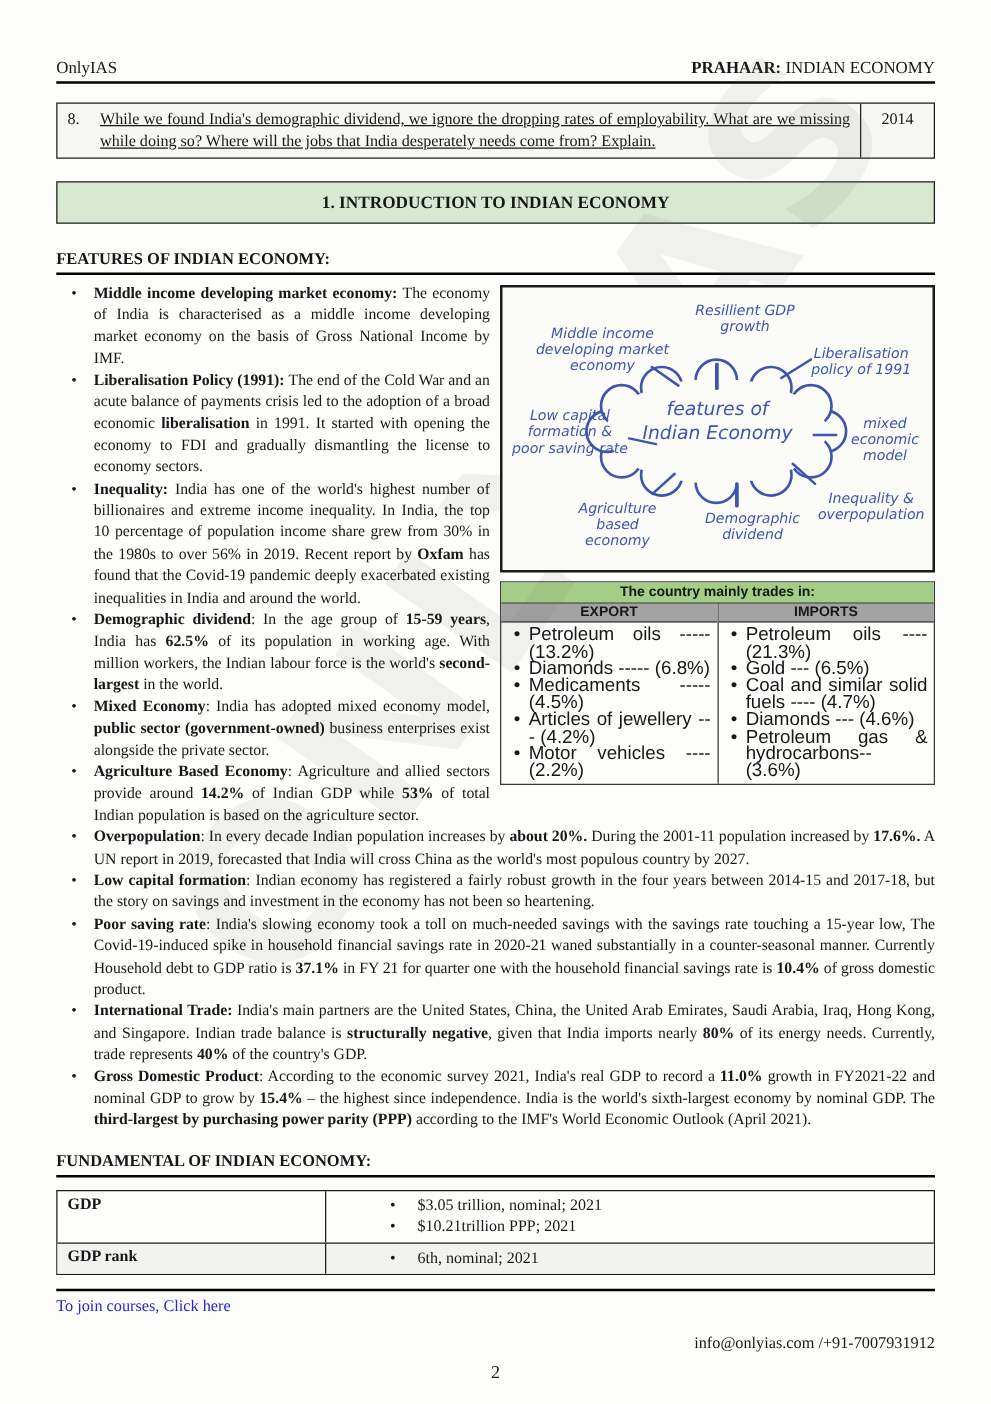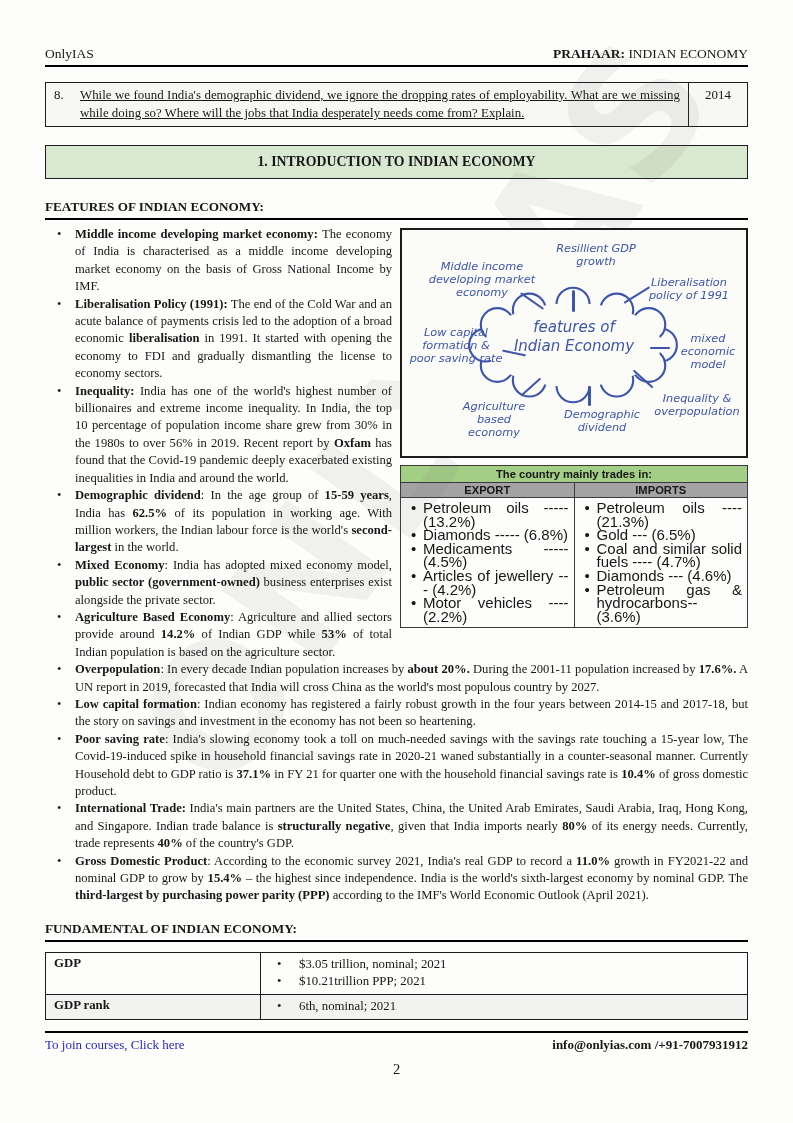--- a/index.html
+++ b/index.html
@@ -78,34 +78,34 @@
   .trade-col{flex:1;min-width:0;}
   .trade-col:first-child{border-right:1px solid #3a3a3a;}
   .trade-colhdr{background:#a3a3a3;border-bottom:1px solid #3a3a3a;text-align:center;
                 font-weight:bold;font-size:11.2px;padding:1px 0;}
   .trade-list{margin:0;padding:3px 5px 4px 6px;list-style:none;}
   .trade-list li{position:relative;padding-left:16px;font-size:15px;
                  line-height:13.6px;text-align:justify;}
   .trade-list li::before{content:"\2022";position:absolute;left:4px;top:0;}
   
   .fund{border:1.4px solid #1c1c1c;margin-top:10px;}
-  .fund-row{display:flex;}
+  .fund-row{display:flex;gap:35px;}
   .fund-row + .fund-row{border-top:1.2px solid #1c1c1c;}
   .fund-row.shaded{background:#f2f2f0;}
   .fund-label{flex:0 0 215px;border-right:1.2px solid #1c1c1c;font-weight:bold;
               font-size:12.8px;padding:3px 8px;box-sizing:border-box;}
   .fund-values{flex:1;padding:3px 8px;}
   .fund-values ul{margin:0;padding:0;list-style:none;}
   .fund-values li{position:relative;padding-left:30px;font-size:12.8px;line-height:17.6px;}
   .fund-values li::before{content:"\2022";position:absolute;left:8px;top:0;}
   
   .ftr-rule{border-top:2px solid #000;margin-top:11px;}
   .ftr{display:flex;justify-content:space-between;margin-top:4px;font-size:13px;}
   .ftr-link{color:#2626cc;cursor:pointer;text-align:center;}
-  .ftr-right{font-weight:bold;}
+  .ftr-right{font-weight:normal;margin-top:29px;}
   .pagenum{text-align:center;font-size:14.5px;margin-top:8px;}
   .clearfix::after{content:"";display:table;clear:both;}
 </style>
 </head>
 <body>
 
 <div class="page">
   <div class="watermark">ONLYIAS</div>
 
   <div class="hdr">

